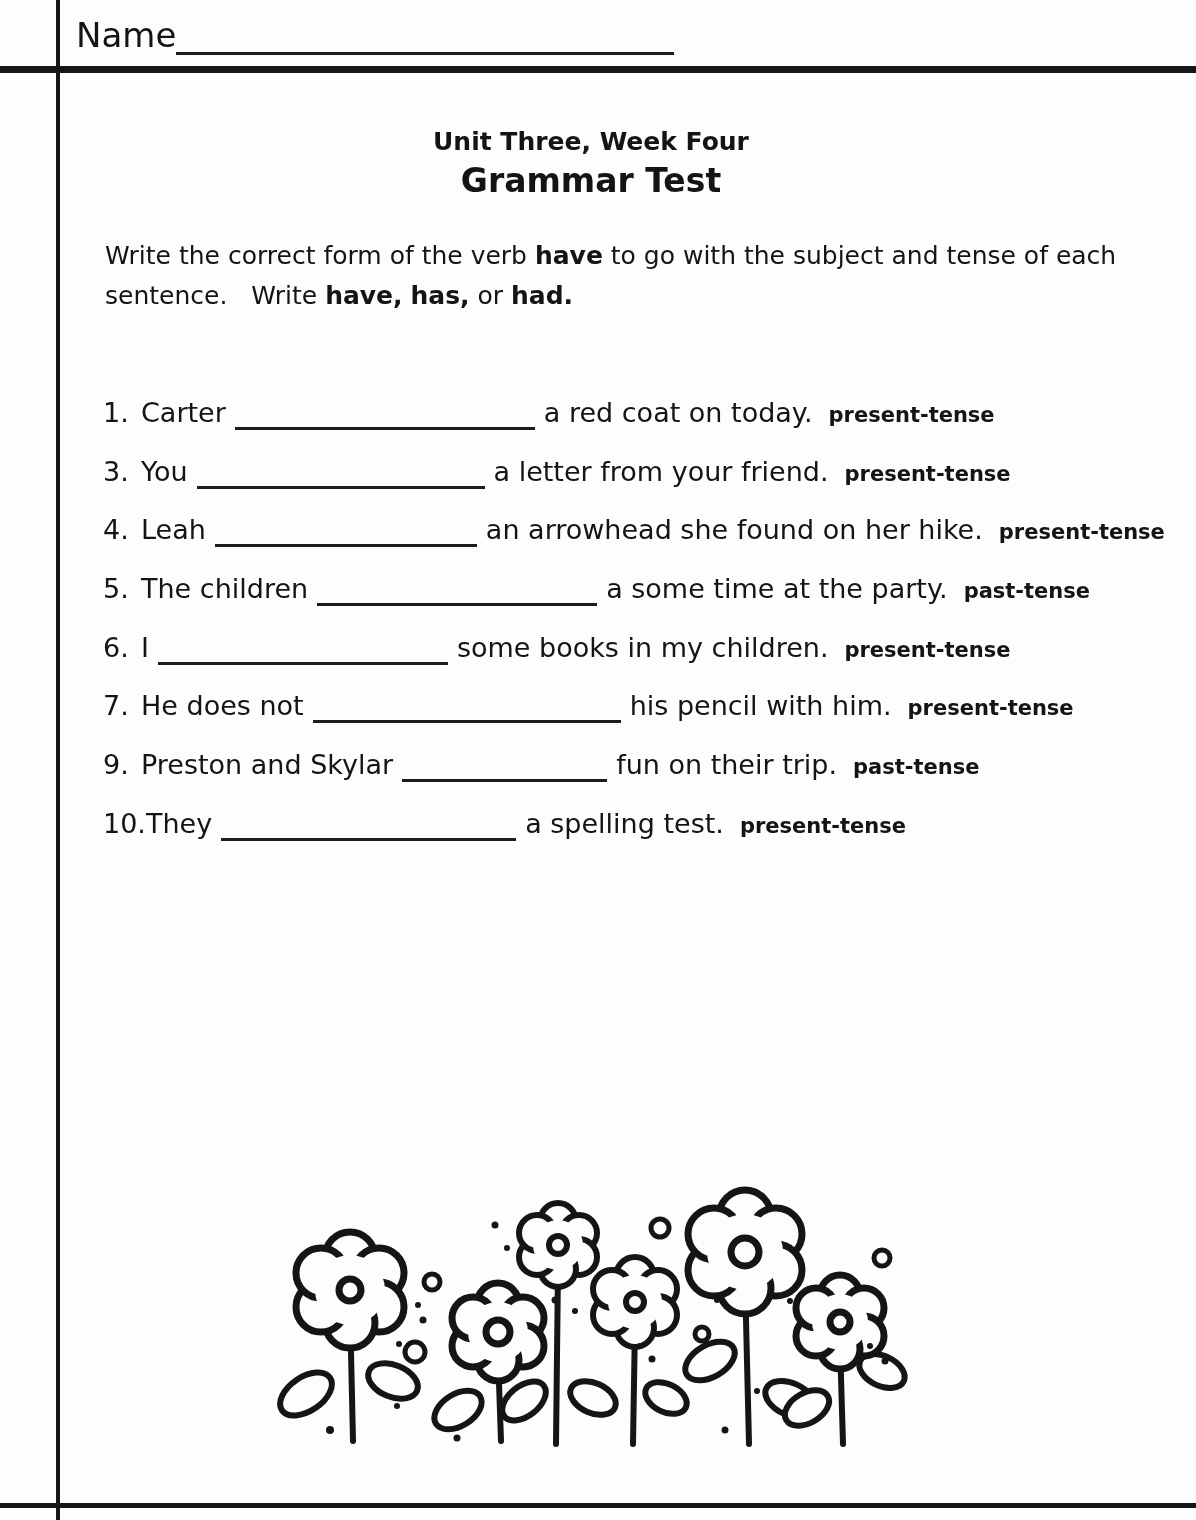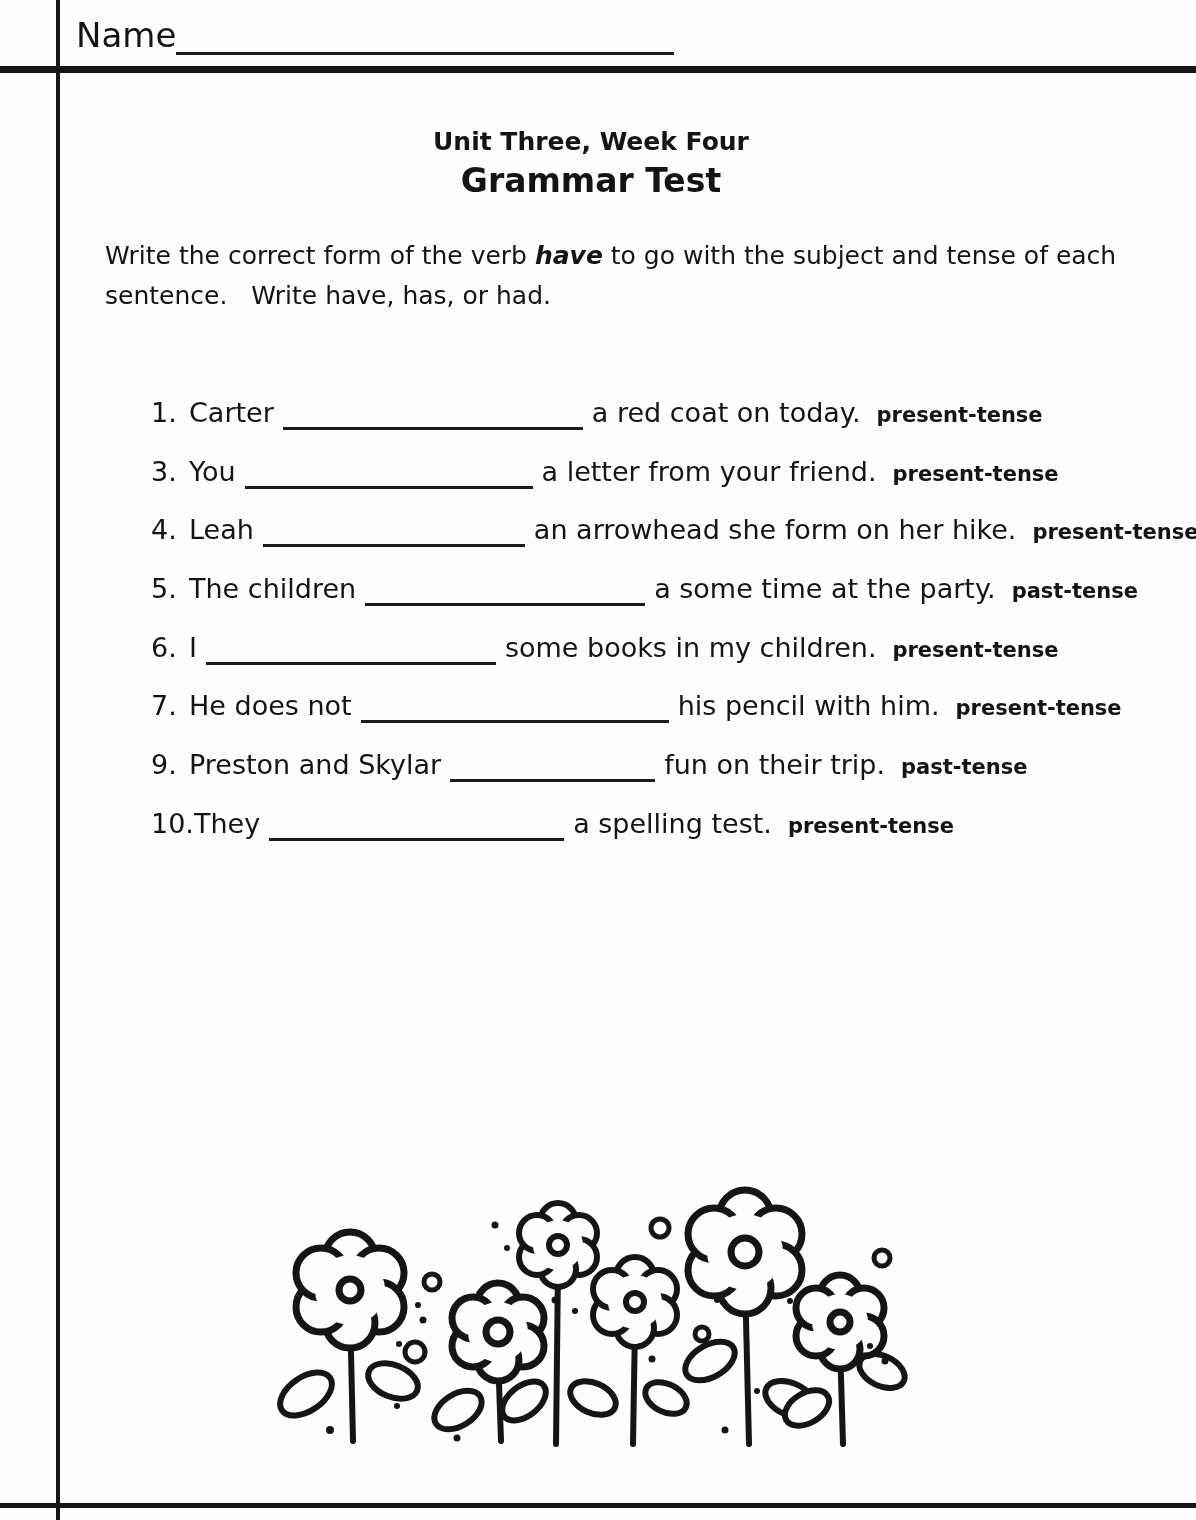--- a/index.html
+++ b/index.html
@@ -14,25 +14,25 @@
 
   .namebar{position:absolute;left:76px;top:8px;font-size:34px;white-space:nowrap;text-align:right;}
   .nameline{display:inline-block;width:498px;height:44px;border-bottom:3px solid #1c1c1c;vertical-align:bottom;}
 
   .titleblock{position:absolute;left:0;top:124px;width:1182px;text-align:center;font-weight:bold;}
   .t1{font-size:25px;line-height:36px;}
   .t2{font-size:33px;line-height:42px;}
 
   .instructions{position:absolute;left:105px;top:236px;width:1088px;
     font-size:25px;line-height:40px;white-space:pre-wrap;}
-  .bi{font-weight:bold;font-style:italic;margin-top:18px;}
-  .b{font-weight:normal;}
+  .bi{font-weight:bold;margin-top:18px;}
+  .b{font-weight:bold;}
 
   .questions{position:absolute;left:103px;top:384px;width:1093px;}
-  .q{height:58.7px;line-height:58.7px;font-size:27px;white-space:nowrap;margin-left:48px;}
+  .q{height:58.7px;line-height:58.7px;font-size:27px;white-space:nowrap;}
   .qnum{display:inline-block;min-width:38px;}
   .blank{display:inline-block;height:20px;border-bottom:3px solid #1c1c1c;
     vertical-align:-8px;margin:0 9px;}
   .tense{font-weight:bold;font-size:21px;margin-left:16px;}
 
   .flowers{position:absolute;left:262px;top:1158px;}
   .ln{stroke:#151515;fill:none;}
   .wf{stroke:#151515;fill:#fdfdfd;}
   .dk{fill:#151515;stroke:none;}
 </style>
@@ -48,21 +48,21 @@
 <div class="titleblock">
   <div class="t1">Unit Three, Week Four</div>
   <div class="t2">Grammar Test</div>
 </div>
 
 <div class="instructions"><span>Write the correct form of the verb </span><span class="bi">have</span><span> to go with the subject and tense of each sentence.   Write </span><span class="b">have,</span><span> </span><span class="b">has,</span><span> or </span><span class="b">had.</span></div>
 
 <div class="questions">
   <div class="q"><span class="qnum">1.</span><span>Carter</span><span class="blank" style="width:300px"></span><span>a red coat on today.</span><span class="tense">present-tense</span></div>
   <div class="q"><span class="qnum">3.</span><span>You</span><span class="blank" style="width:288px"></span><span>a letter from your friend.</span><span class="tense">present-tense</span></div>
-  <div class="q"><span class="qnum">4.</span><span>Leah</span><span class="blank" style="width:262px"></span><span>an arrowhead she form on her hike.</span><span class="tense">present-tense</span></div>
+  <div class="q"><span class="qnum">4.</span><span>Leah</span><span class="blank" style="width:262px"></span><span>an arrowhead she found on her hike.</span><span class="tense">present-tense</span></div>
   <div class="q"><span class="qnum">5.</span><span>The children</span><span class="blank" style="width:280px"></span><span>a some time at the party.</span><span class="tense">past-tense</span></div>
   <div class="q"><span class="qnum">6.</span><span>I</span><span class="blank" style="width:290px"></span><span>some books in my children.</span><span class="tense">present-tense</span></div>
   <div class="q"><span class="qnum">7.</span><span>He does not</span><span class="blank" style="width:308px"></span><span>his pencil with him.</span><span class="tense">present-tense</span></div>
   <div class="q"><span class="qnum">9.</span><span>Preston and Skylar</span><span class="blank" style="width:205px"></span><span>fun on their trip.</span><span class="tense">past-tense</span></div>
   <div class="q"><span class="qnum">10.</span><span>They</span><span class="blank" style="width:295px"></span><span>a spelling test.</span><span class="tense">present-tense</span></div>
 </div>
 
 <svg class="flowers" width="660" height="300" viewBox="0 0 660 300">
 
   <g class="ln" stroke-width="6" stroke-linecap="round">

